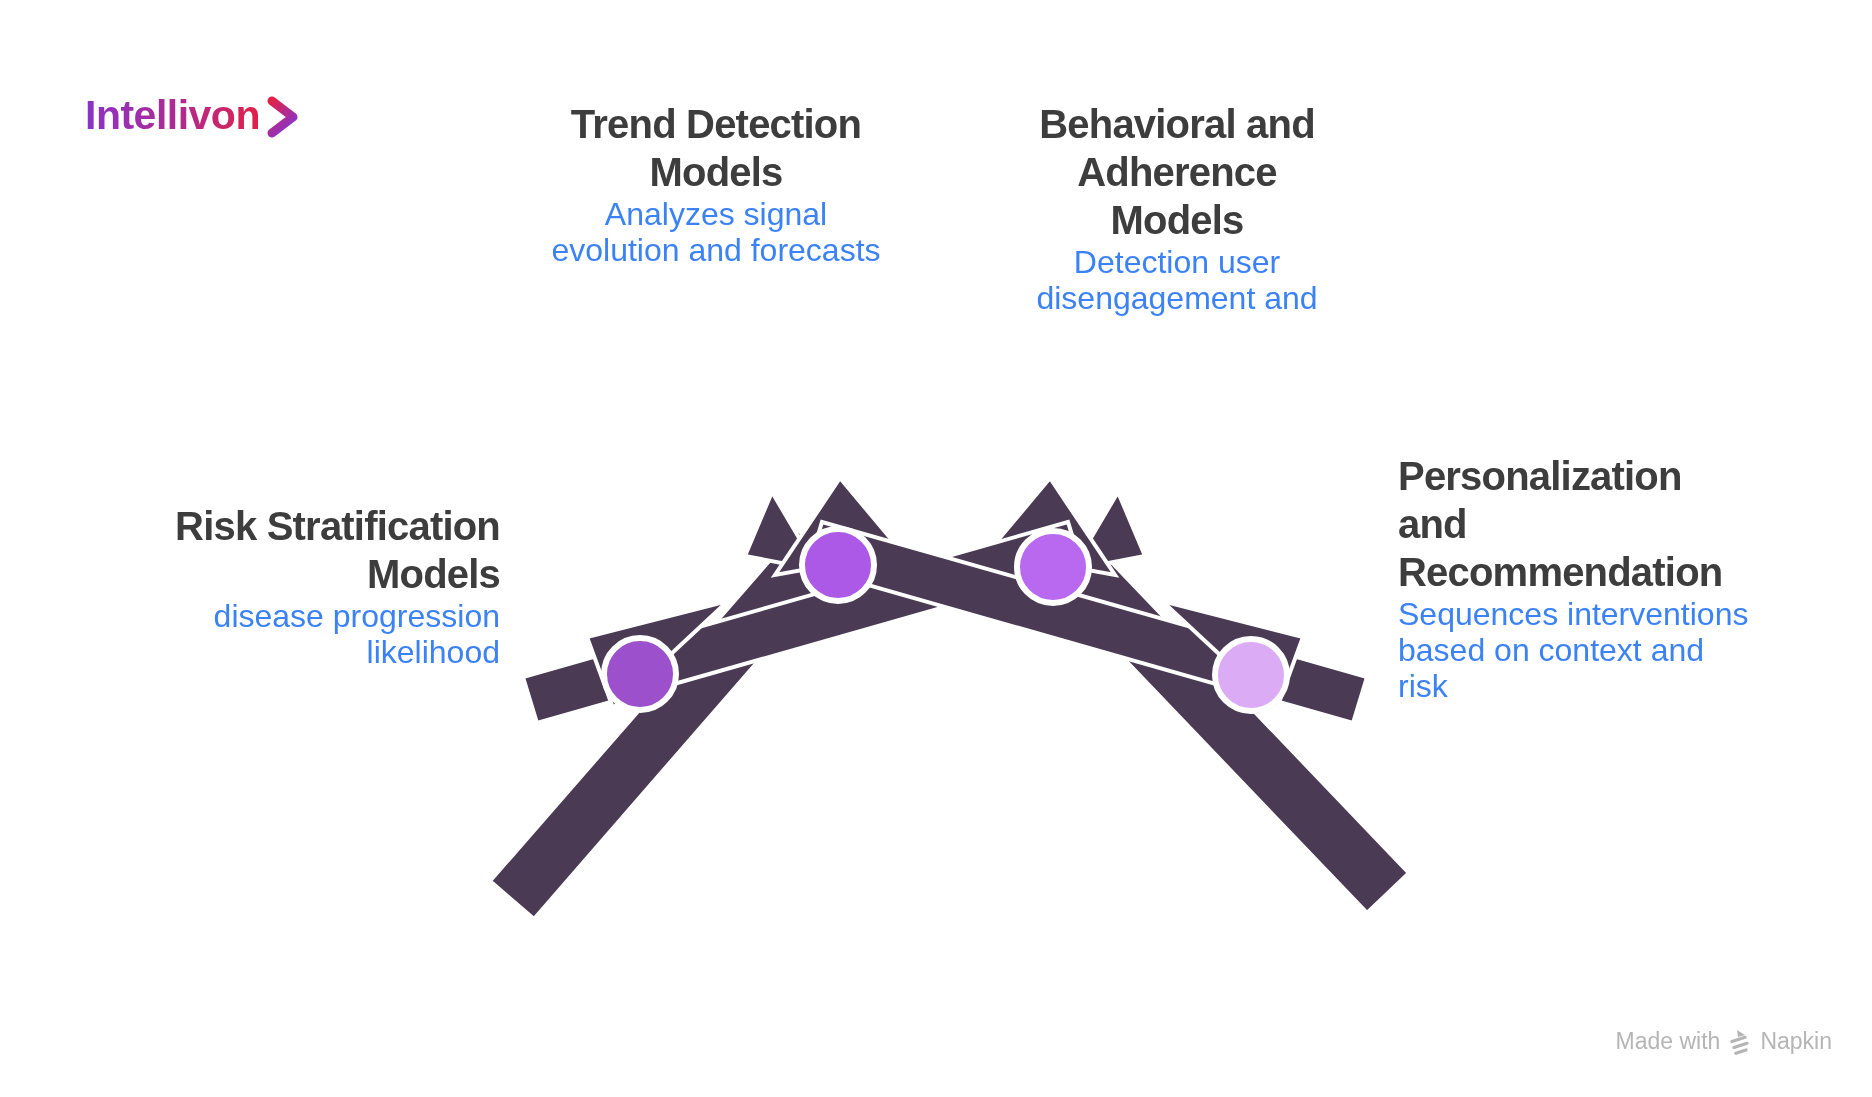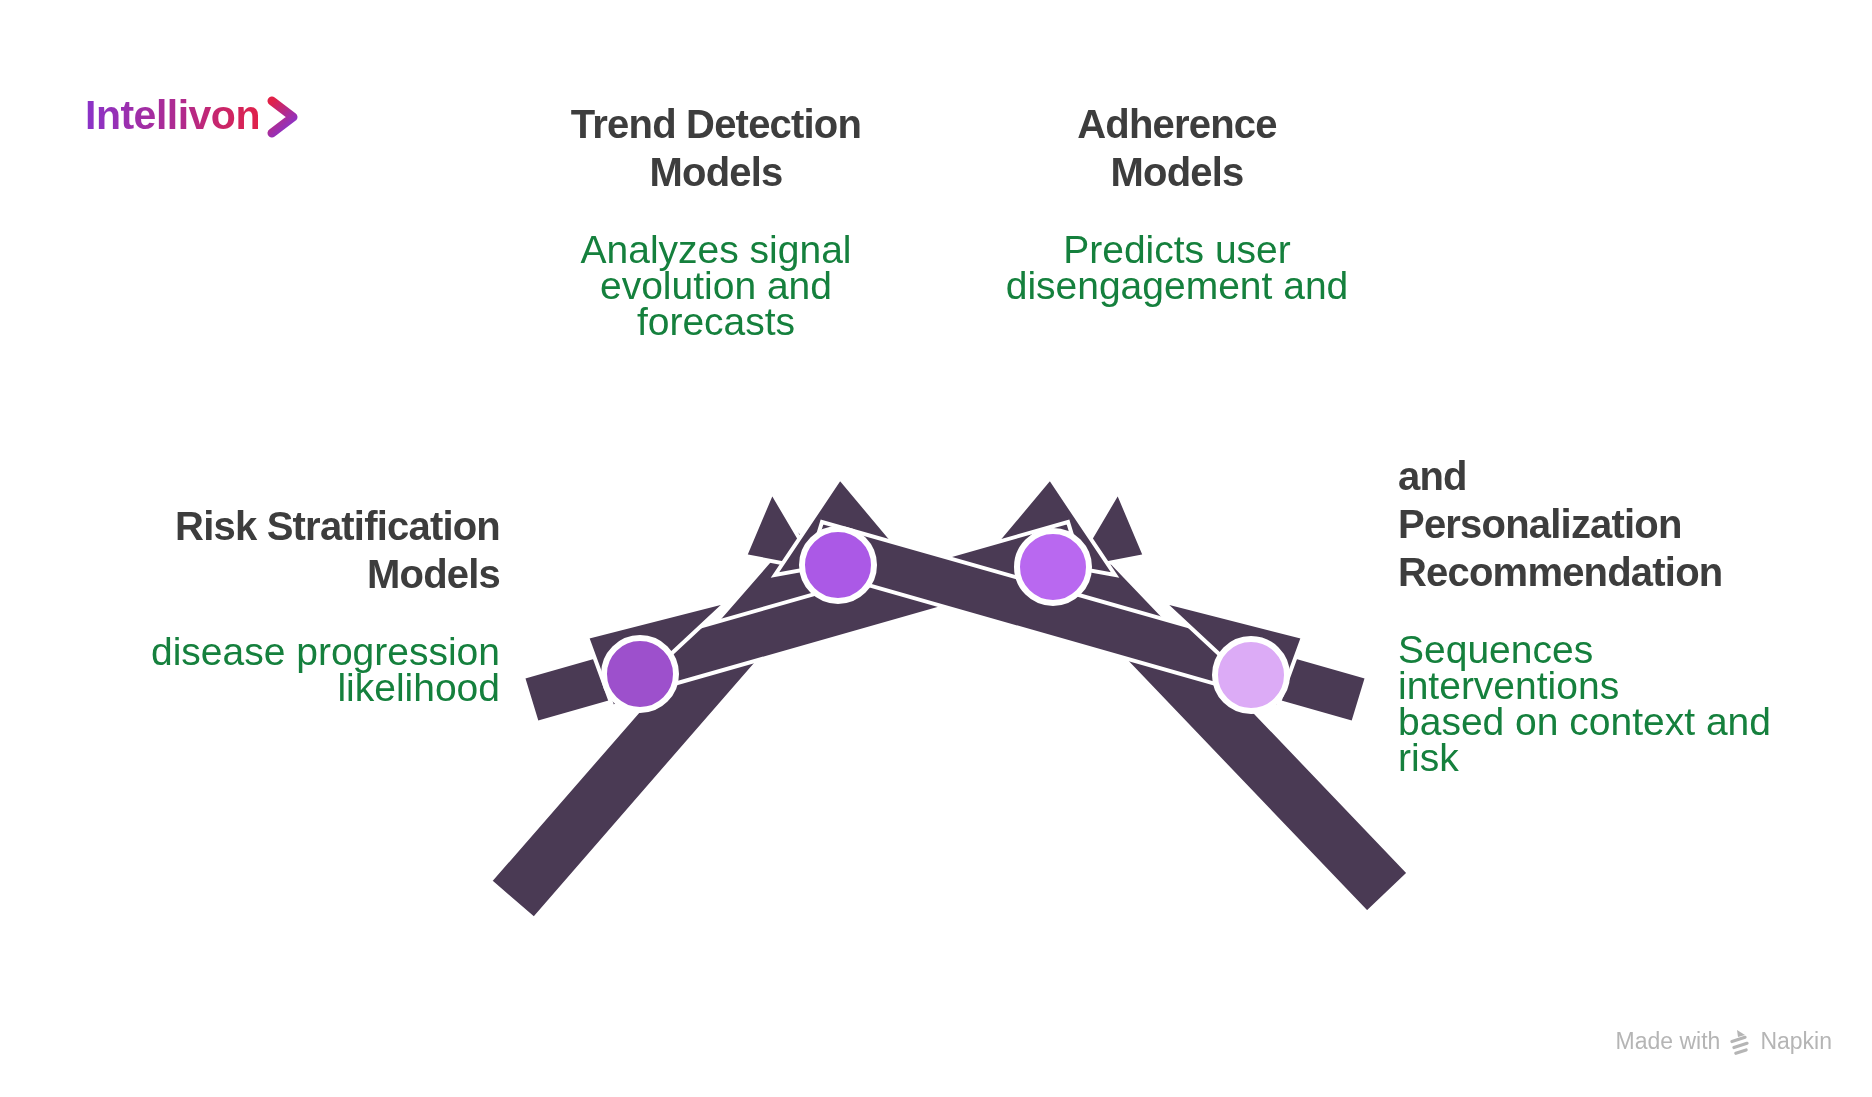--- a/index.html
+++ b/index.html
@@ -20,21 +20,21 @@
     color:transparent;
   }
   .logo-chevron{display:block;margin-top:2px;}
   
   .diagram{
     position:absolute;left:0;top:0;width:1872px;height:1097px;
   }
   
   .node-block{position:absolute;color:#3e3e3e;}
   .node-title{font-weight:700;font-size:40px;line-height:48px;letter-spacing:-0.8px;color:#3d3d3d;}
-  .node-desc{font-size:39px;line-height:36px;margin-top:36px;color:#15803d;}
+  .node-desc{font-size:32px;line-height:36px;color:#3b82f6;}
   .align-center{text-align:center;}
   .align-right{text-align:right;}
   .align-left{text-align:left;}
   .block-ts   {left:516px;  top:100px; width:400px;}
   .block-bh   {left:977px;  top:100px; width:400px;}
   .block-risk {left:120px;  top:502px; width:380px;}
   .block-pr   {left:1398px; top:452px; width:380px;}
   
   .watermark{
     position:absolute;right:40px;top:1028px;
@@ -93,44 +93,45 @@
     <div>Models</div>
   </div>
   <div class="node-desc">
     <div>Analyzes signal</div>
     <div>evolution and forecasts</div>
   </div>
 </div>
 
 <div class="node-block block-bh align-center">
   <div class="node-title">
+    <div>Behavioral and</div>
     <div>Adherence</div>
     <div>Models</div>
   </div>
   <div class="node-desc">
-    <div>Predicts user</div>
+    <div>Detection user</div>
     <div>disengagement and</div>
   </div>
 </div>
 
 <div class="node-block block-risk align-right">
   <div class="node-title">
     <div>Risk Stratification</div>
     <div>Models</div>
   </div>
   <div class="node-desc">
     <div>disease progression</div>
     <div>likelihood</div>
   </div>
 </div>
 
 <div class="node-block block-pr align-left">
   <div class="node-title">
+    <div>Personalization</div>
     <div>and</div>
-    <div>Personalization</div>
     <div>Recommendation</div>
   </div>
   <div class="node-desc">
     <div>Sequences interventions</div>
     <div>based on context and</div>
     <div>risk</div>
   </div>
 </div>
 
 <div class="watermark">

